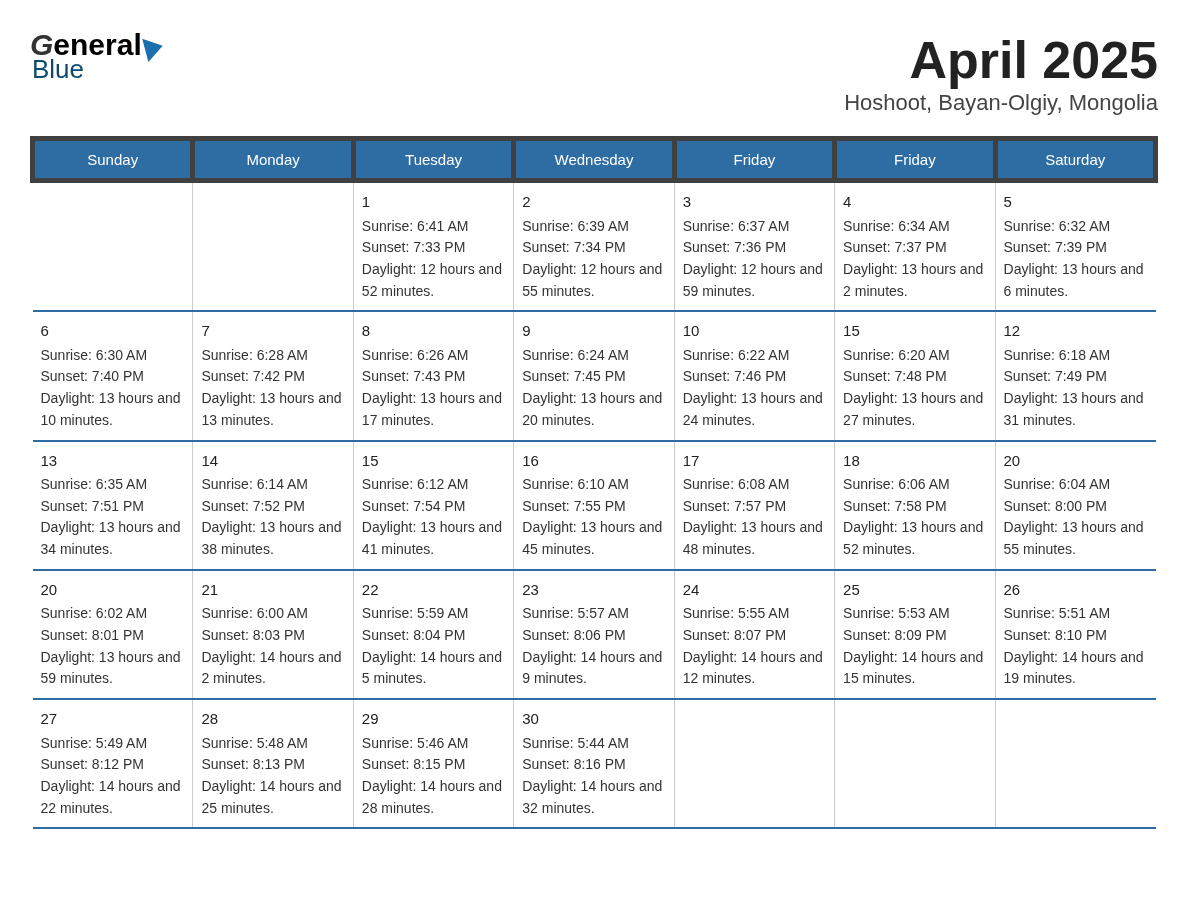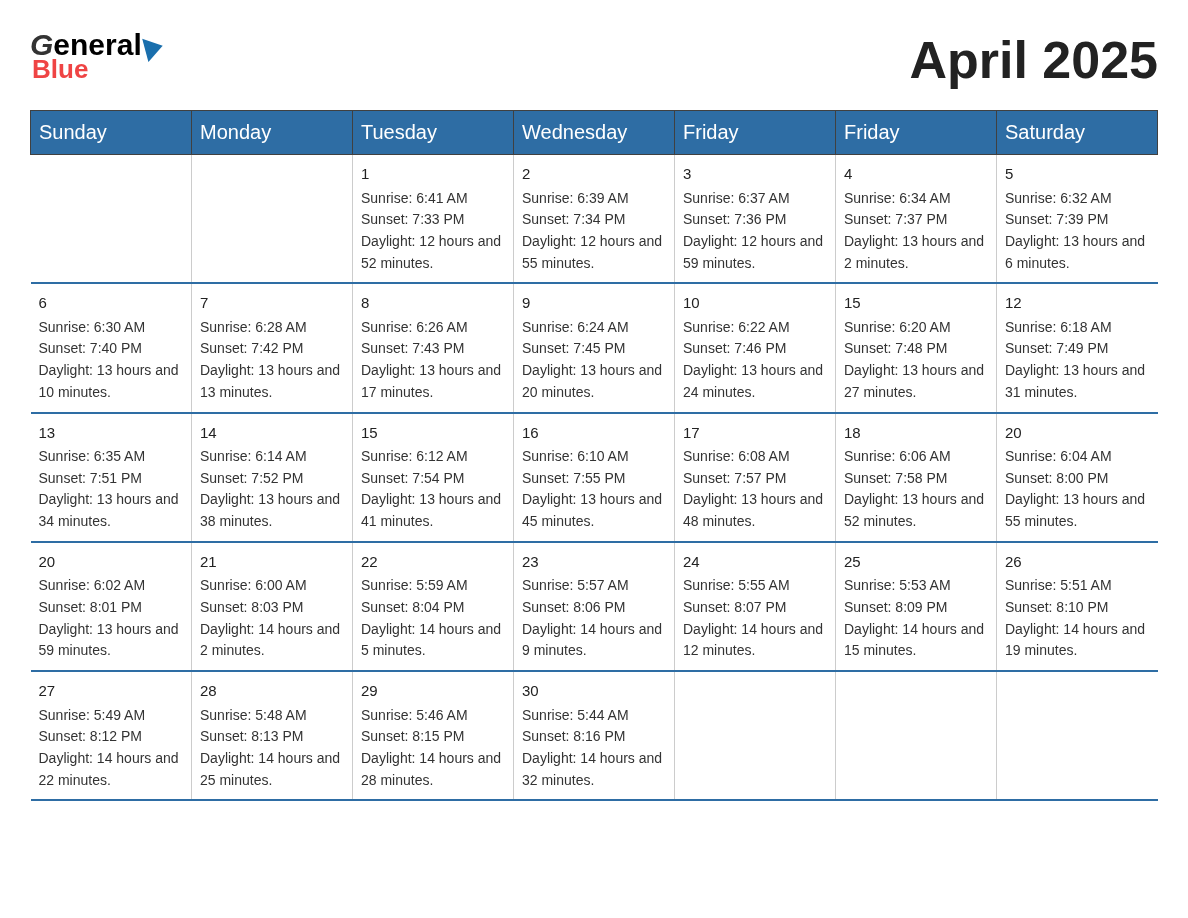--- a/index.html
+++ b/index.html
@@ -31,24 +31,24 @@
     }
     table {
       width: 100%;
       border-collapse: collapse;
       font-size: 13px;
     }
     thead tr th {
       background-color: #2e6da4;
       color: #fff;
       padding: 10px 8px;
-      text-align: left;
-      font-size: 20px;
+      text-align: center;
+      font-size: 15px;
       font-weight: normal;
-      border: 1px solid #404040;
+      border: 5px solid #404040;
     }
     tbody tr {
       border-bottom: 2px solid #2e6da4;
     }
     tbody tr td {
       vertical-align: top;
       padding: 8px 8px;
       border-right: 1px solid #ccc;
       width: calc(100% / 7);
       min-height: 90px;
@@ -93,41 +93,42 @@
       width: 0;
       height: 0;
       border-top: 12px solid transparent;
       border-bottom: 12px solid transparent;
       border-left: 18px solid #1a6fad;
       margin-left: 3px;
       margin-top: 5px;
       transform: rotate(-15deg);
     }
     .logo-line2 {
-      color: #ef4444;
+      color: #0c4a6e;
       font-size: 26px;
-      font-weight: bold;
+      font-weight: normal;
       margin-top: -4px;
       padding-left: 2px;
     }
   </style>
 </head>
 <body>
 
 <div class="header">
   <div class="logo-wrapper">
     <div class="logo-line1">
       <span class="logo-g">G</span>
       <span class="logo-eneral">eneral</span>
       <div class="logo-arrow"></div>
     </div>
     <div class="logo-line2">Blue</div>
   </div>
   <div class="title-block">
     <h1>April 2025</h1>
+    <h2>Hoshoot, Bayan-Olgiy, Mongolia</h2>
   </div>
 </div>
 
 <table>
   <thead>
     <tr>
     <th>Sunday</th>
         <th>Monday</th>
         <th>Tuesday</th>
         <th>Wednesday</th>

